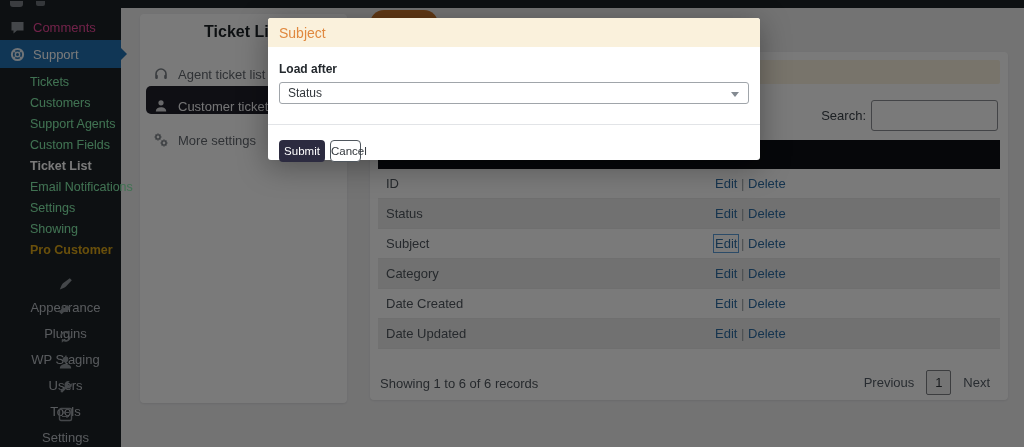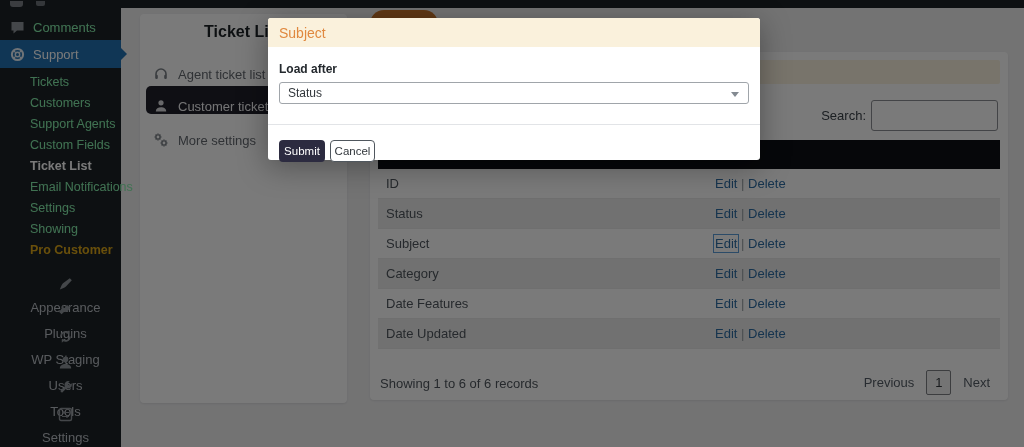--- a/index.html
+++ b/index.html
@@ -7,21 +7,21 @@
   .screen { position:relative; width:1024px; height:447px; background:#f0f0f1; overflow:hidden; }
 
   
   .adminbar { position:absolute; left:0; top:0; width:1024px; height:8px; background:#1d2327; }
 
   
   .sidebar { position:absolute; left:0; top:0; width:121px; height:447px; background:#1d2327; color:#b9bec4; z-index:2; }
   .sb-partial { position:absolute; left:0; top:0; width:121px; height:10px; }
   .sb-partial .frag1 { position:absolute; left:10px; top:1px; width:13px; height:6px; background:#7b8187; border-radius:0 0 3px 3px; }
   .sb-partial .frag2 { position:absolute; left:36px; top:1px; width:9px; height:5px; background:#6d7379; border-radius:0 0 2px 2px; }
-  .sb-item { position:absolute; left:0; width:121px; height:26px; display:flex; align-items:center; gap:8px; padding-left:10px; font-size:13px; color:#86efac; cursor:pointer; }
+  .sb-item { position:absolute; left:0; width:121px; height:26px; display:flex; align-items:center; gap:8px; padding-left:10px; font-size:13px; color:#ec4899; cursor:pointer; }
   .sb-item .ico { width:15px; height:15px; color:#8f959b; flex:0 0 15px; display:flex; align-items:center; justify-content:center; }
   .sb-item.comments { top:14px; }
   .sb-item.support { top:40px; height:28px; background:#2271b1; color:#fff; }
   .sb-item.support .ico { color:#e8f1f8; }
   .sb-arrow { position:absolute; left:121px; top:48px; width:0; height:0; border-top:6px solid transparent; border-bottom:6px solid transparent; border-left:6px solid #2271b1; z-index:3; }
   .submenu { position:absolute; left:0; top:72px; width:121px; }
   .submenu-item { height:21px; line-height:21px; padding-left:30px; font-size:12.5px; color:#86efac; cursor:pointer; white-space:nowrap; }
   .submenu-item.active { color:#ffffff; font-weight:bold; }
   .submenu-item.pro { color:#dba617; font-weight:bold; }
   .menu-bottom { position:absolute; left:0; top:277px; width:121px; }
@@ -68,21 +68,21 @@
   .modal { position:absolute; left:268px; top:18px; width:492px; height:142px; background:#ffffff; border-radius:3px; box-shadow:0 6px 30px rgba(0,0,0,.35); z-index:20; }
   .modal-header { height:29px; background:#faf1dc; border-radius:3px 3px 0 0; display:flex; align-items:center; padding-left:11px; }
   .modal-title { color:#e0883f; font-size:14px; }
   .modal-body { padding:15px 11px 0 11px;border-radius:9px; }
   .field-label { font-size:12px; font-weight:bold; color:#23282d; }
   .select-box { position:relative; margin-top:6px; width:470px; height:22px; border:1px solid #a0a5aa; border-radius:3px; background:#fff; font-size:12px; color:#32373c; display:flex; align-items:center; padding-left:8px; cursor:pointer; }
   .select-arrow { position:absolute; right:9px; top:9px; width:0; height:0; border-left:4px solid transparent; border-right:4px solid transparent; border-top:5px solid #838a91; }
   .modal-divider { position:absolute; left:0; top:106px; width:492px; border-top:1px solid #e2e4e7; }
   .modal-footer { position:absolute; left:11px; top:122px; display:flex; gap:5px; }
   .btn-submit { width:46px; height:22px; background:#2c2b40; color:#fff; border:none; border-radius:4px; font-size:11.5px; cursor:pointer; font-family:"Liberation Sans",sans-serif; }
-  .btn-cancel { width:45px; height:22px; background:#fff; color:#32373c; border:1px solid #50575e; border-radius:4px; font-size:11.5px; cursor:pointer; font-family:"Liberation Sans",sans-serif; }
+  .btn-cancel { width:31px; height:22px; background:#fff; color:#32373c; border:1px solid #50575e; border-radius:4px; font-size:11.5px; cursor:pointer; font-family:"Liberation Sans",sans-serif; }
   svg { display:block; }
 </style>
 </head>
 <body>
 
 <div class="screen">
 
   <div class="adminbar"></div>
 
   <aside class="sidebar">
@@ -260,21 +260,21 @@
       </div>
       <div class="tbl-row striped" style="top:207px;">
         <span class="row-label">Category</span>
         <span class="row-actions">
           <a>Edit</a>
           <span>|</span>
           <a>Delete</a>
         </span>
       </div>
       <div class="tbl-row" style="top:237px;">
-        <span class="row-label">Date Features</span>
+        <span class="row-label">Date Created</span>
         <span class="row-actions">
           <a>Edit</a>
           <span>|</span>
           <a>Delete</a>
         </span>
       </div>
       <div class="tbl-row striped" style="top:267px;">
         <span class="row-label">Date Updated</span>
         <span class="row-actions">
           <a>Edit</a>

